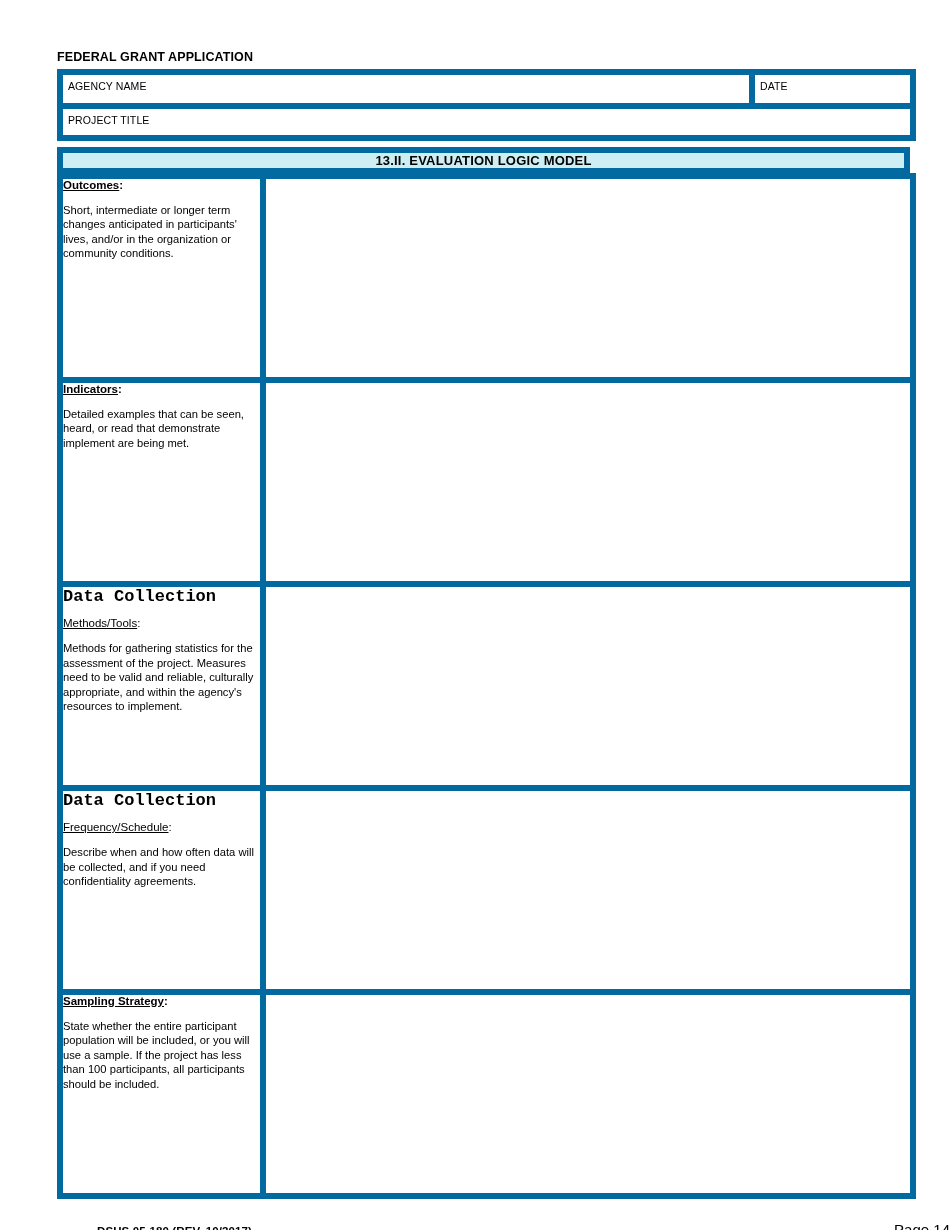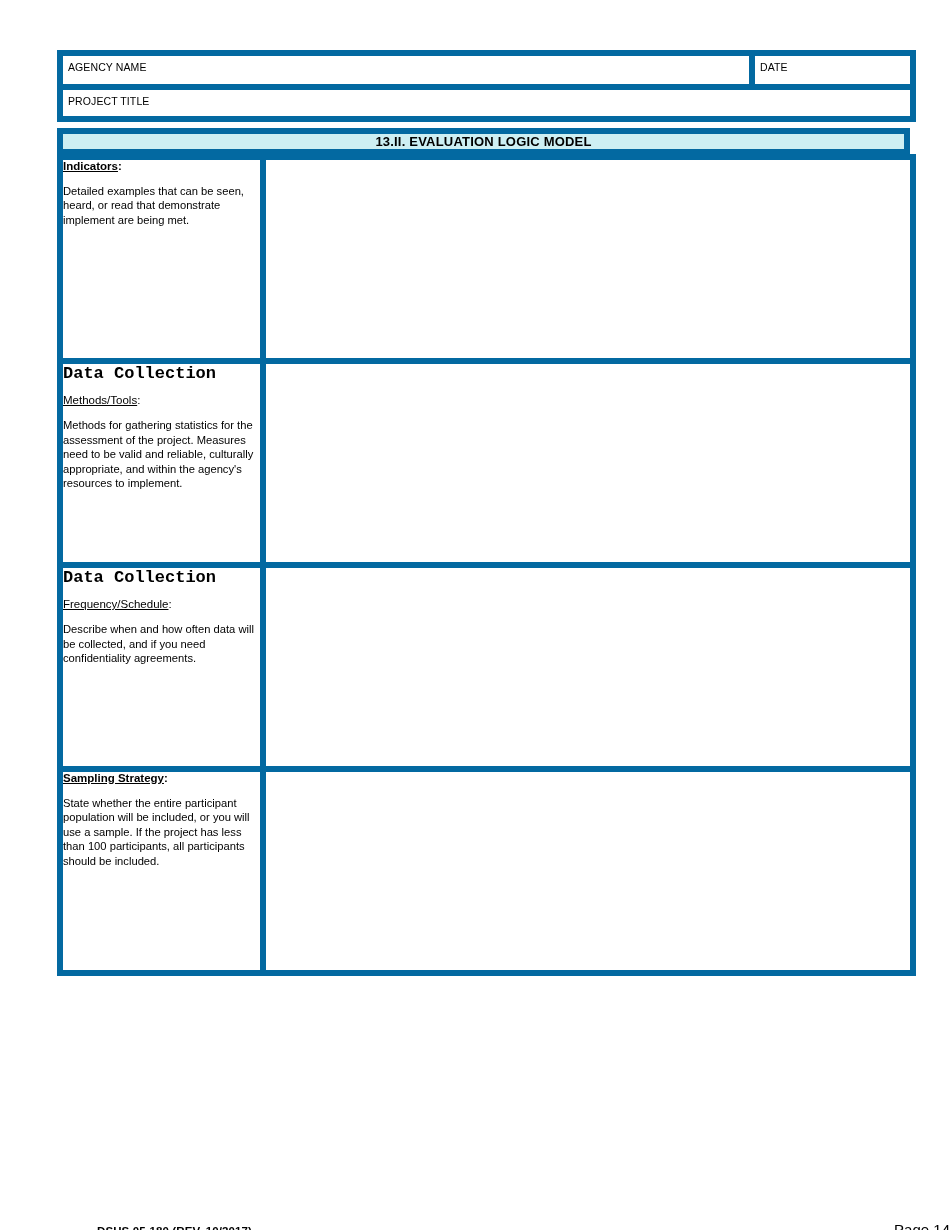--- a/index.html
+++ b/index.html
@@ -109,20 +109,21 @@
     padding-left: 40px;
   }
   .footer-left { font-weight: bold; letter-spacing: 0.1px; }
   .footer-right { font-size: 15px; }
 </style>
 </head>
 <body>
 
 <div class="page">
 
+  <div class="doc-title">FEDERAL GRANT APPLICATION</div>
 
   <table class="form">
     <colgroup>
       <col style="width:692px">
       <col style="width:161px">
     </colgroup>
     <tbody>
         <tr class="row-agency">
       <td>
         <div class="cell-label">AGENCY NAME</div>
@@ -147,20 +148,29 @@
   </tbody>
     </table>
 
   <table class="form" style="margin-top:-1px">
     <colgroup>
       <col style="width:203px">
       <col style="width:650px">
     </colgroup>
 
     <tbody>
+        <tr style="height:196px">
+      <td class="sec-left">
+        <div class="sec-head"><u>Outcomes</u><span class="nound">:</span></div>
+        <div class="sec-desc">Short, intermediate or longer term changes anticipated in participants' lives, and/or in the organization or community conditions.</div>
+      </td>
+      <td class="sec-right">
+        <textarea class="answer-area" style="height: 194px;"></textarea>
+      </td>
+    </tr>
 
     <tr style="height:196px">
       <td class="sec-left">
         <div class="sec-head"><u>Indicators</u><span class="nound">:</span></div>
         <div class="sec-desc">Detailed examples that can be seen, heard, or read that demonstrate implement are being met.</div>
       </td>
       <td class="sec-right">
         <textarea class="answer-area" style="height: 194px;"></textarea>
       </td>
     </tr>

